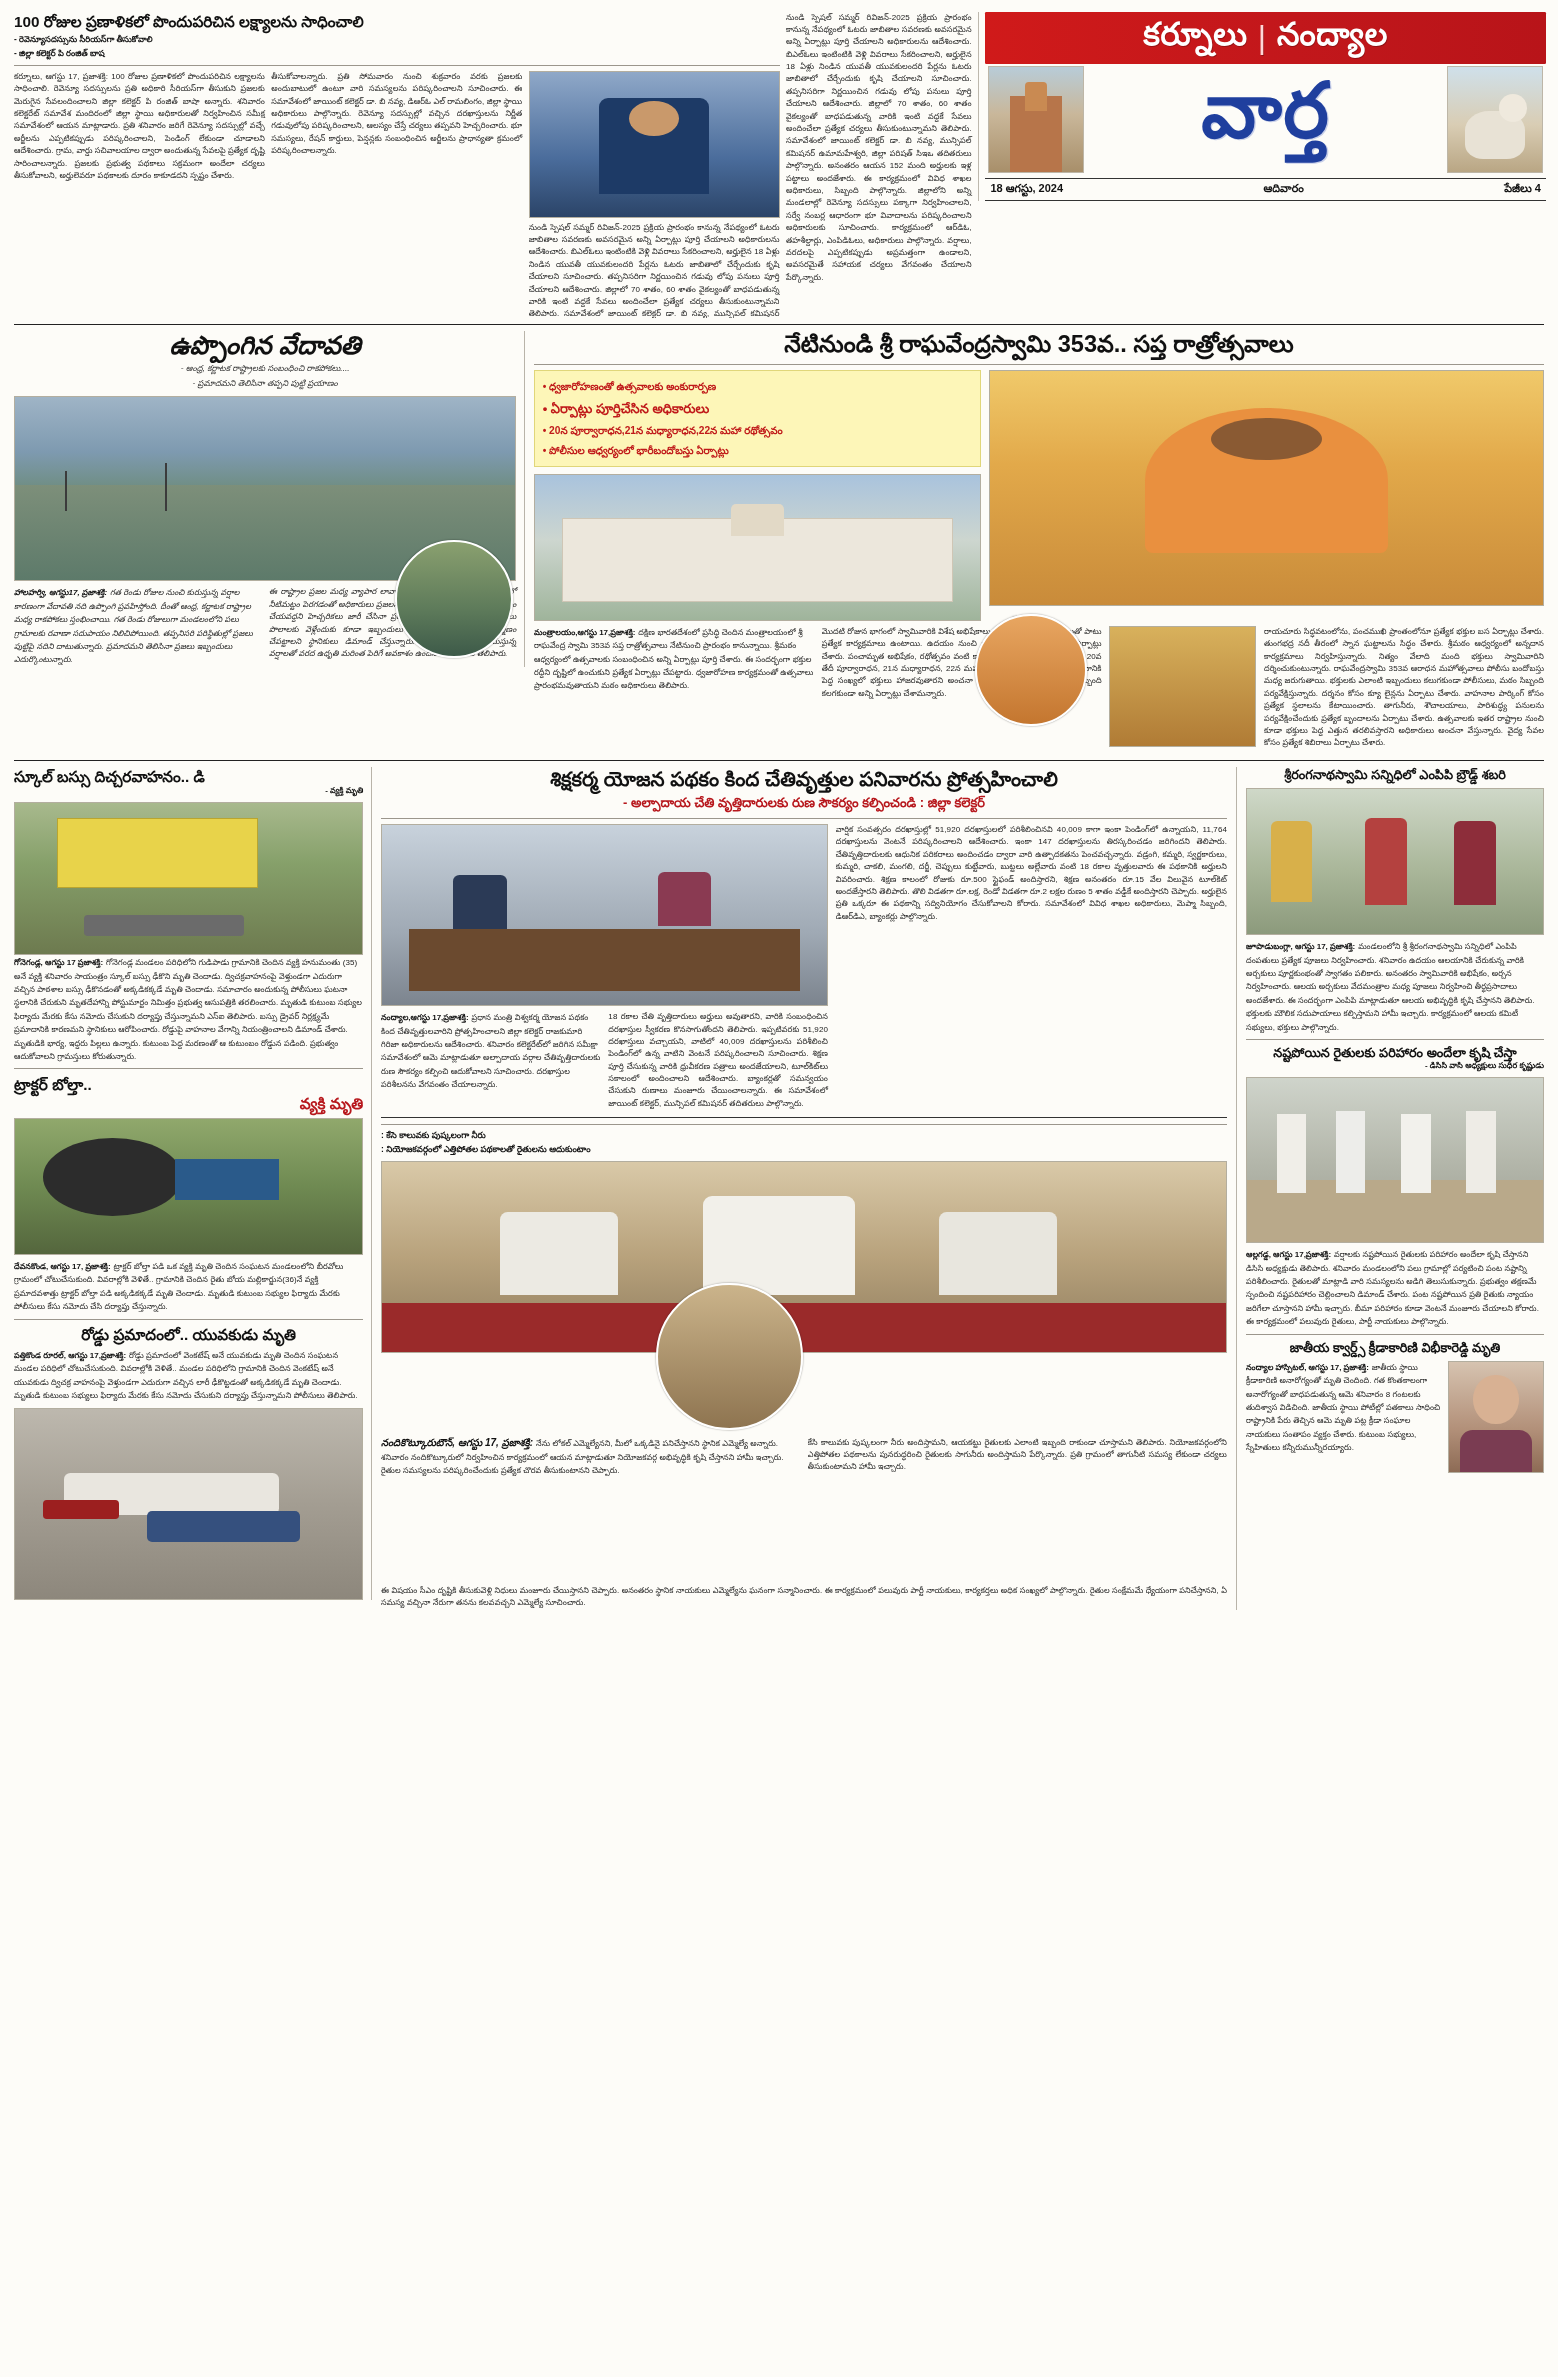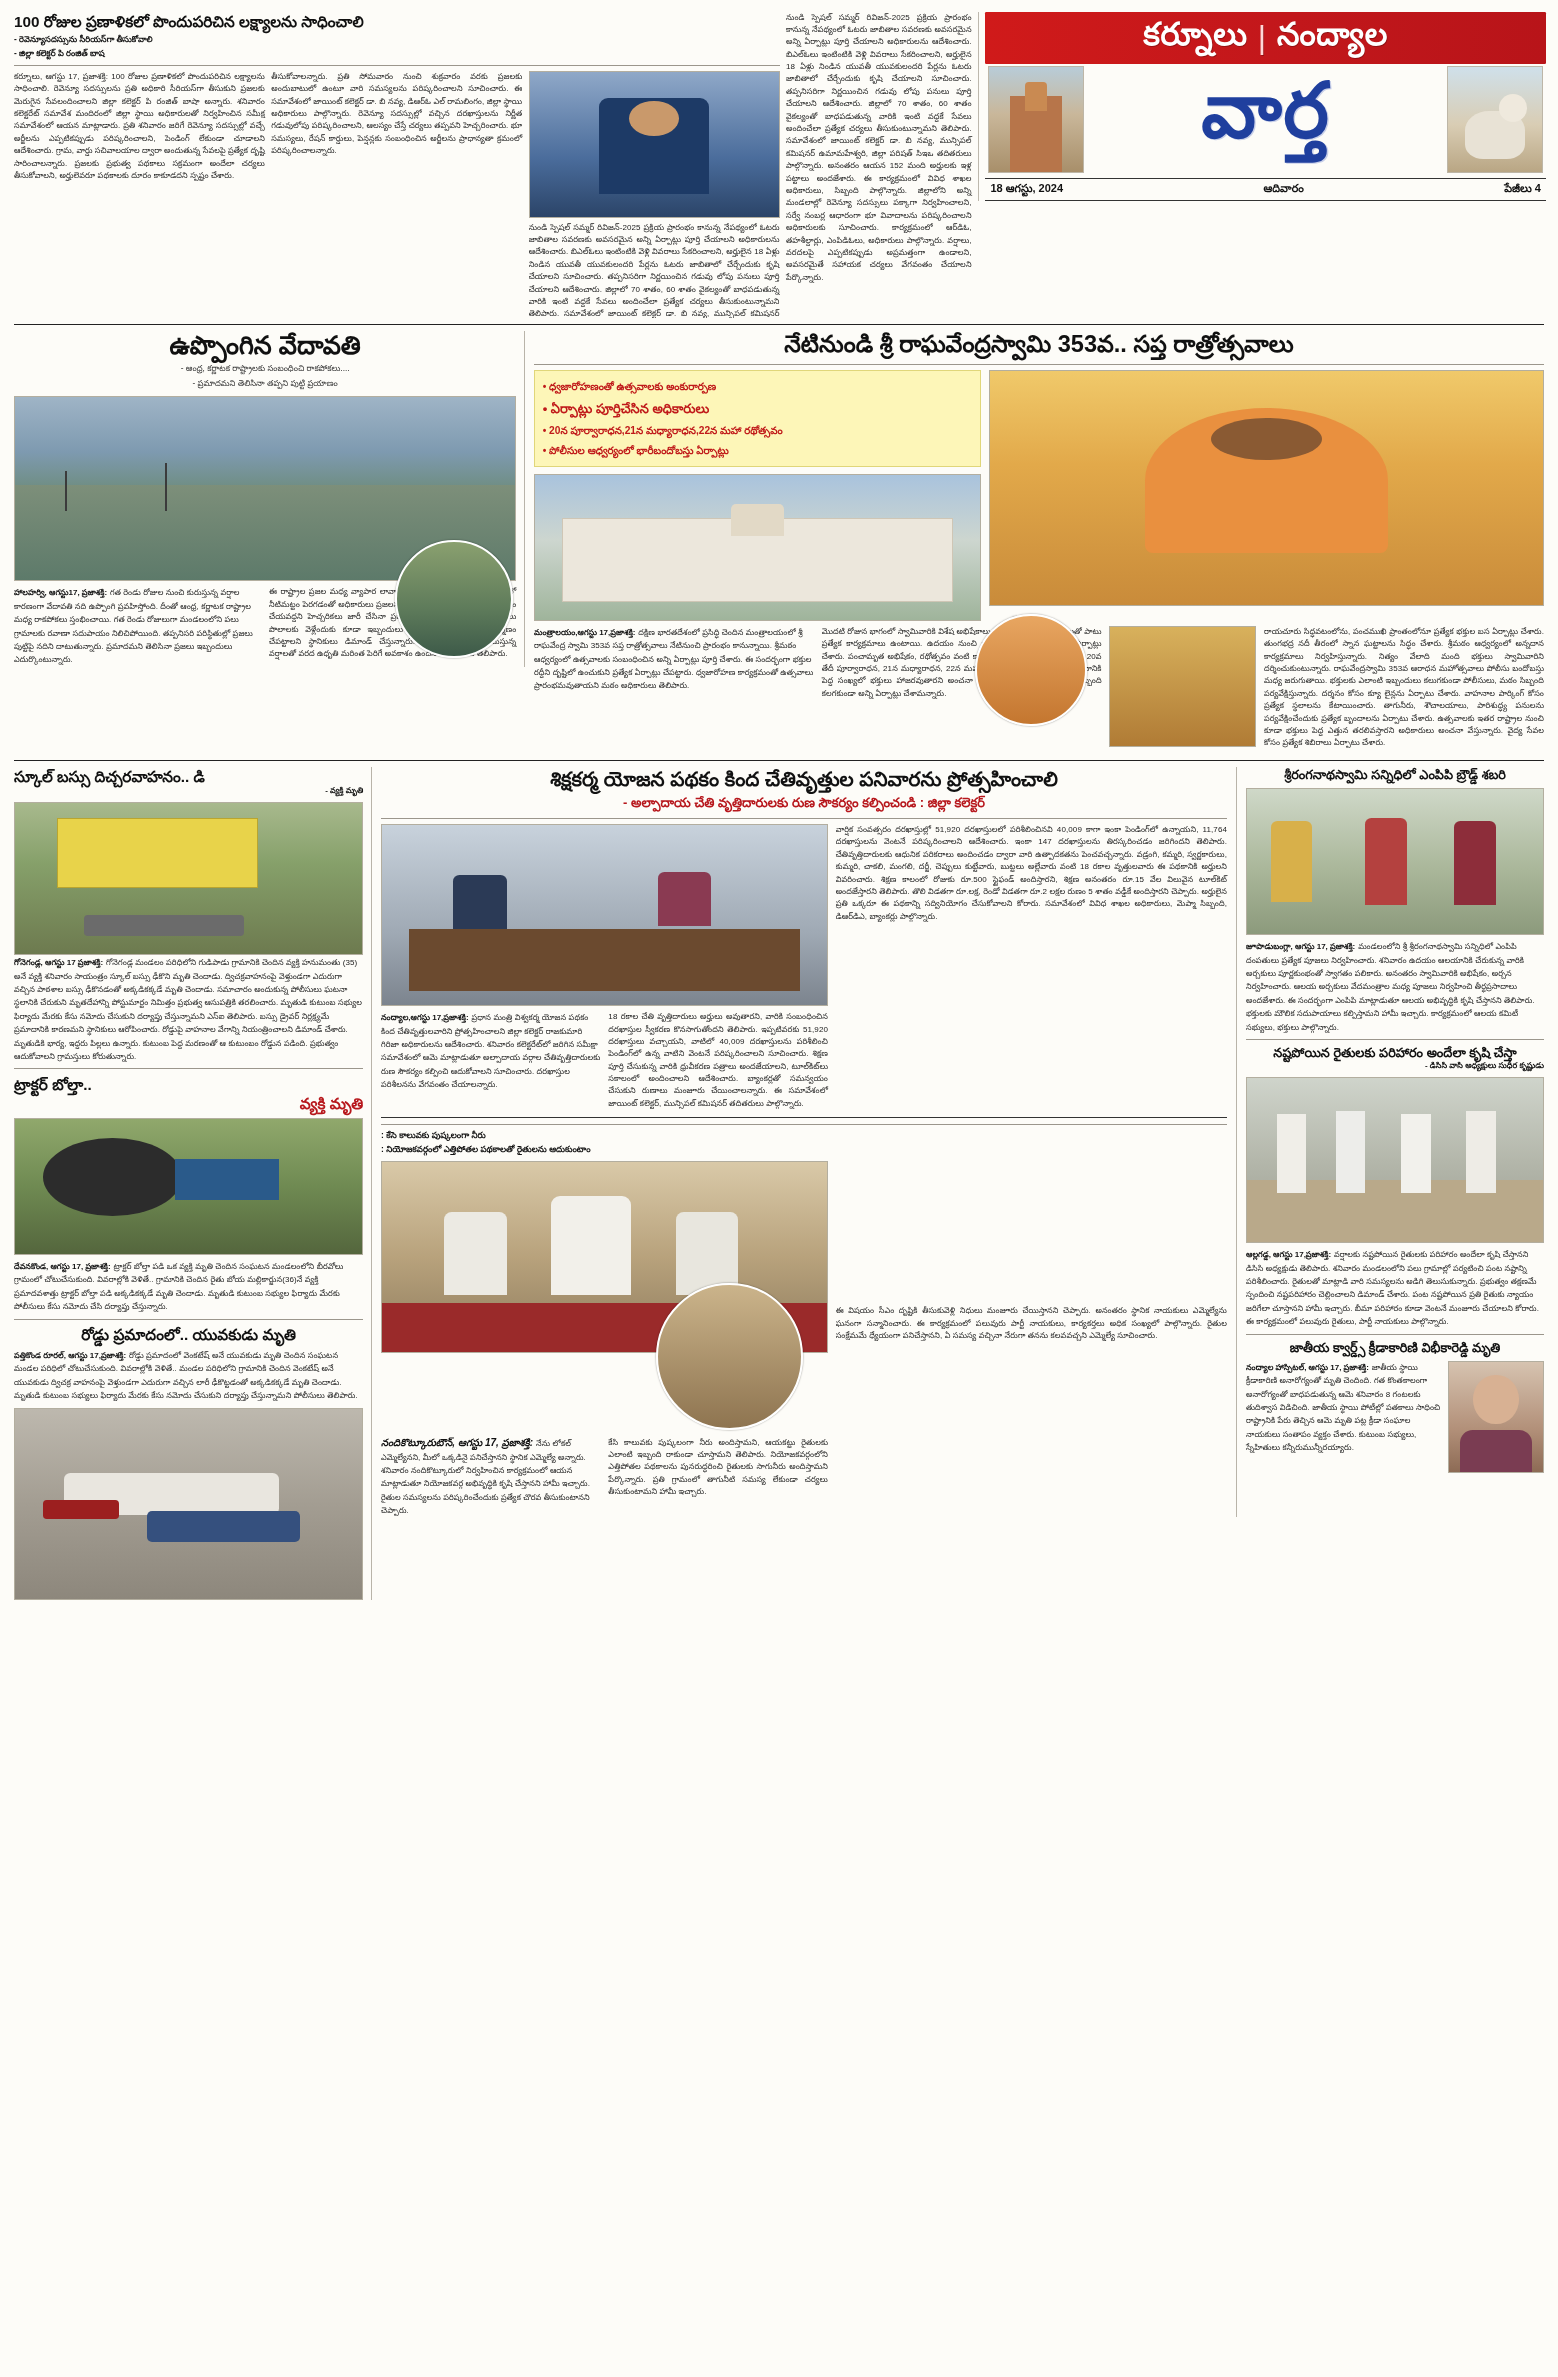--- a/index.html
+++ b/index.html
@@ -156,21 +156,21 @@
         <span>ఆదివారం</span>
         <span>పేజీలు 4</span>
       </div>
     </div>
   </div>
 
   <hr class="hr" style="border-top:1.3px solid #222;">
 
   <div class="row" style="align-items:flex-start;">
 
-    <div style="flex:0 0 511px; padding-right:7.7px; border-right:0.6px solid #b9b4a9;">
+    <div style="flex:0 0 511px; padding-right:7.7px; border-right:0.6px solid #b9b4a9;font-style:italic;">
       <div class="headline-xl">ఉప్పొంగిన వేదావతి</div>
       <div class="kicker">- ఆంధ్ర, కర్ణాటక రాష్ట్రాలకు సంబంధించి రాకపోకలు....</div>
       <div class="kicker">- ప్రమాదమని తెలిసినా తప్పని పుట్టి ప్రయాణం</div>
       <div class="photo" style="height:185px; margin-top:6.4px; background:linear-gradient(180deg,#9fb4c6 0%,#7e9ab0 30%,#6b8a77 55%,#55705f 100%);">
         <div style="position:absolute;left:0;right:0;top:48%;bottom:0;background:linear-gradient(180deg,#7d8f7a,#5d7a6a);"></div>
         <div style="position:absolute;left:10%;top:40%;width:1.9px;height:22%;background:#3b3b3b;"></div>
         <div style="position:absolute;left:30%;top:36%;width:1.9px;height:26%;background:#3b3b3b;"></div>
       </div>
       <div style="position:relative;">
         <div class="circle-inset" style="width:118px;height:118px;right:3.8px;top:-46px;background:linear-gradient(180deg,#8aa06f 0%,#5d7a5a 60%,#3d5a49 100%);"></div>
@@ -302,21 +302,21 @@
             </div>
           </div>
           <div style="flex:1 1 0;" class="body-text">వార్షిక సంవత్సరం దరఖాస్తుల్లో 51,920 దరఖాస్తులలో పరిశీలించినవి 40,009 కాగా ఇంకా పెండింగ్‌లో ఉన్నాయని, 11,764 దరఖాస్తులను వెంటనే పరిష్కరించాలని ఆదేశించారు. ఇంకా 147 దరఖాస్తులను తిరస్కరించడం జరిగిందని తెలిపారు. చేతివృత్తిదారులకు ఆధునిక పరికరాలు అందించడం ద్వారా వారి ఉత్పాదకతను పెంచవచ్చన్నారు. వడ్రంగి, కమ్మరి, స్వర్ణకారులు, కుమ్మరి, చాకలి, మంగలి, దర్జీ, చెప్పులు కుట్టేవారు, బుట్టలు అల్లేవారు వంటి 18 రకాల వృత్తులవారు ఈ పథకానికి అర్హులని వివరించారు. శిక్షణ కాలంలో రోజుకు రూ.500 స్టైఫండ్ అందిస్తారని, శిక్షణ అనంతరం రూ.15 వేల విలువైన టూల్‌కిట్ అందజేస్తారని తెలిపారు. తొలి విడతగా రూ.లక్ష, రెండో విడతగా రూ.2 లక్షల రుణం 5 శాతం వడ్డీకే అందిస్తారని చెప్పారు. అర్హులైన ప్రతి ఒక్కరూ ఈ పథకాన్ని సద్వినియోగం చేసుకోవాలని కోరారు. సమావేశంలో వివిధ శాఖల అధికారులు, మెప్మా సిబ్బంది, డిఆర్‌డిఎ, బ్యాంకర్లు పాల్గొన్నారు.</div>
         </div>
       </div>
 
       <hr class="hr" style="border-top:1px solid #333;">
 
       <div>
         <hr class="hr-thin">
-        <div style="display:flex; gap:7.7px; align-items:center;">
+        <div style="display:flex; gap:7.7px; align-items:flex-end;flex-direction:column;">
           <div style="flex:0 0 447px;">
             <div style="font-size:8.6px; font-weight:bold; color:#111; margin-bottom:1.9px;">: కేసె కాలువకు పుష్కలంగా నీరు</div>
             <div style="font-size:8.6px; font-weight:bold; color:#111; margin-bottom:5.1px;">: నియోజకవర్గంలో ఎత్తిపోతల పథకాలతో రైతులను ఆదుకుంటాం</div>
             <div class="photo" style="height:192px; background:linear-gradient(180deg,#d9c9a8 0%,#b8a27c 50%,#8d7b5d 100%);">
               <div style="position:absolute;left:0;right:0;bottom:0;height:26%;background:#9a2a2a;"></div>
               <div style="position:absolute;left:38%;top:18%;width:18%;height:52%;background:#f2f0ea;border-radius:9px 9px 0 0;"></div>
               <div style="position:absolute;left:14%;top:26%;width:14%;height:44%;background:#eceae3;border-radius:7.7px 7.7px 0 0;"></div>
               <div style="position:absolute;left:66%;top:26%;width:14%;height:44%;background:#e8e6de;border-radius:7.7px 7.7px 0 0;"></div>
             </div>
             <div class="circle-inset" style="position:relative; width:147px;height:147px;margin:-70px 0 0 275px;background:linear-gradient(180deg,#cbb48b 0%,#8e7450 100%);"></div>

